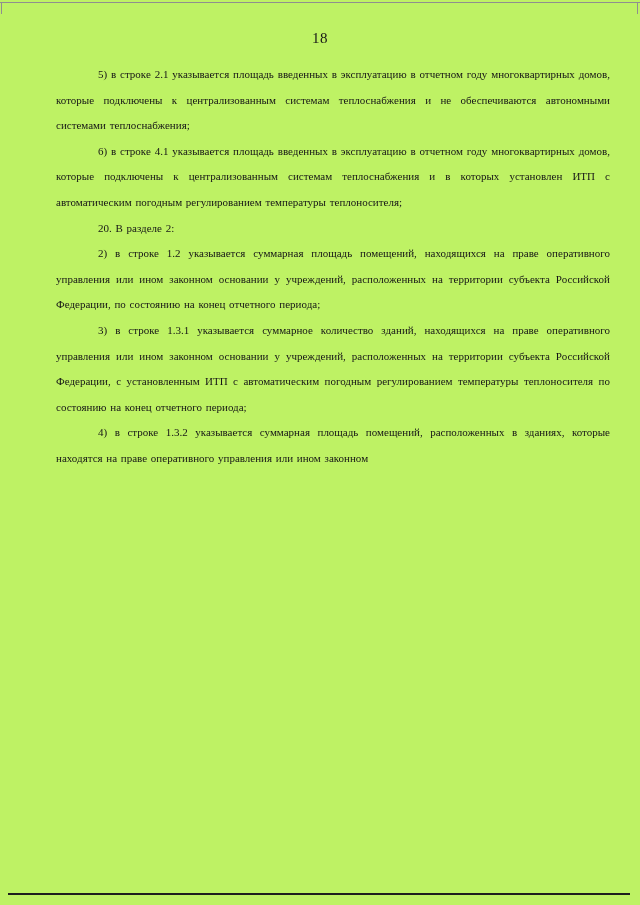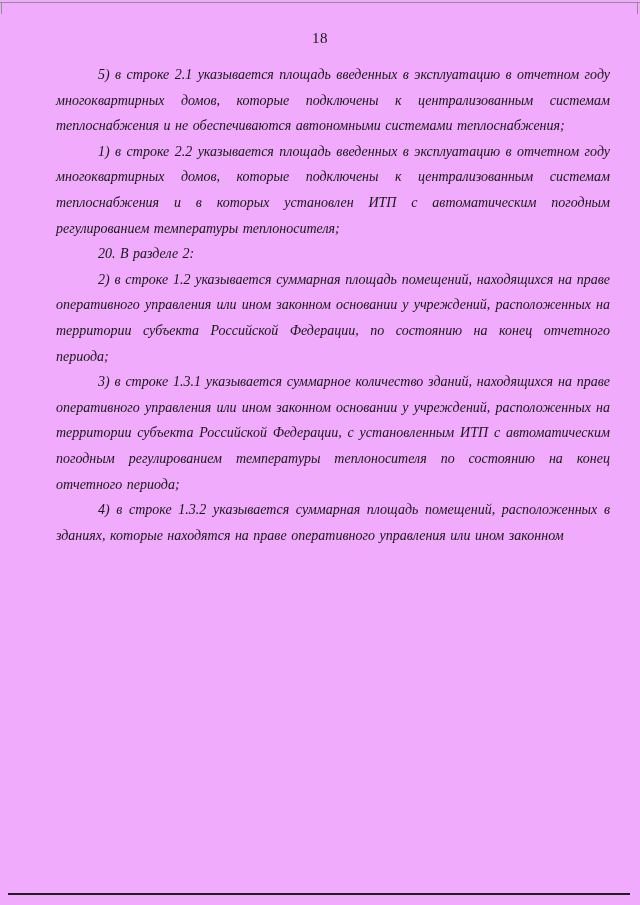--- a/index.html
+++ b/index.html
@@ -9,21 +9,21 @@
     height: 905px;
     background: #ffffff;
     font-family: "Liberation Serif", serif;
     color: #161616;
     position: relative;
     overflow: hidden;
   }
   .page {
     position: absolute;
     inset: 0;
-    background: #f0abfc;
+    background: #bef264;
     padding-left: 36px;
   }
   
   .edge-top {
     position: absolute;
     top: 2px; left: 0; width: 100%; height: 1px;
     background: #8f8f8f;
   }
   .edge-top-left-stub {
     position: absolute;
@@ -51,40 +51,39 @@
     position: absolute;
     top: 62px;
     left: 56px;
     right: 30px;
   }
   .content p {
     margin: 0;
     padding: 0;
     text-indent: 42px;
     text-align: justify;
-    font-size: 14px;
+    font-size: 11px;
     line-height: 25.6px;
     word-spacing: 1px;
-    font-style: italic;
   }
 </style>
 </head>
 <body>
 
 <div class="page">
 
   <div class="edge-top"></div>
   <div class="edge-top-left-stub"></div>
   <div class="edge-top-right-stub"></div>
   <div class="edge-bottom"></div>
 
   <div class="page-number">18</div>
 
   <div class="content">
     <p>5) в строке 2.1 указывается площадь введенных в эксплуатацию в отчетном году многоквартирных домов, которые подключены к централизованным системам теплоснабжения и не обеспечиваются автономными системами теплоснабжения;</p>
-    <p>1) в строке 2.2 указывается площадь введенных в эксплуатацию в отчетном году многоквартирных домов, которые подключены к централизованным системам теплоснабжения и в которых установлен ИТП с автоматическим погодным регулированием температуры теплоносителя;</p>
+    <p>6) в строке 4.1 указывается площадь введенных в эксплуатацию в отчетном году многоквартирных домов, которые подключены к централизованным системам теплоснабжения и в которых установлен ИТП с автоматическим погодным регулированием температуры теплоносителя;</p>
     <p>20. В разделе 2:</p>
     <p>2) в строке 1.2 указывается суммарная площадь помещений, находящихся на праве оперативного управления или ином законном основании у учреждений, расположенных на территории субъекта Российской Федерации, по состоянию на конец отчетного периода;</p>
     <p>3) в строке 1.3.1 указывается суммарное количество зданий, находящихся на праве оперативного управления или ином законном основании у учреждений, расположенных на территории субъекта Российской Федерации, с установленным ИТП с автоматическим погодным регулированием температуры теплоносителя по состоянию на конец отчетного периода;</p>
     <p>4) в строке 1.3.2 указывается суммарная площадь помещений, расположенных в зданиях, которые находятся на праве оперативного управления или ином законном</p>
   </div>
 
 </div>
 
 </body></html>

